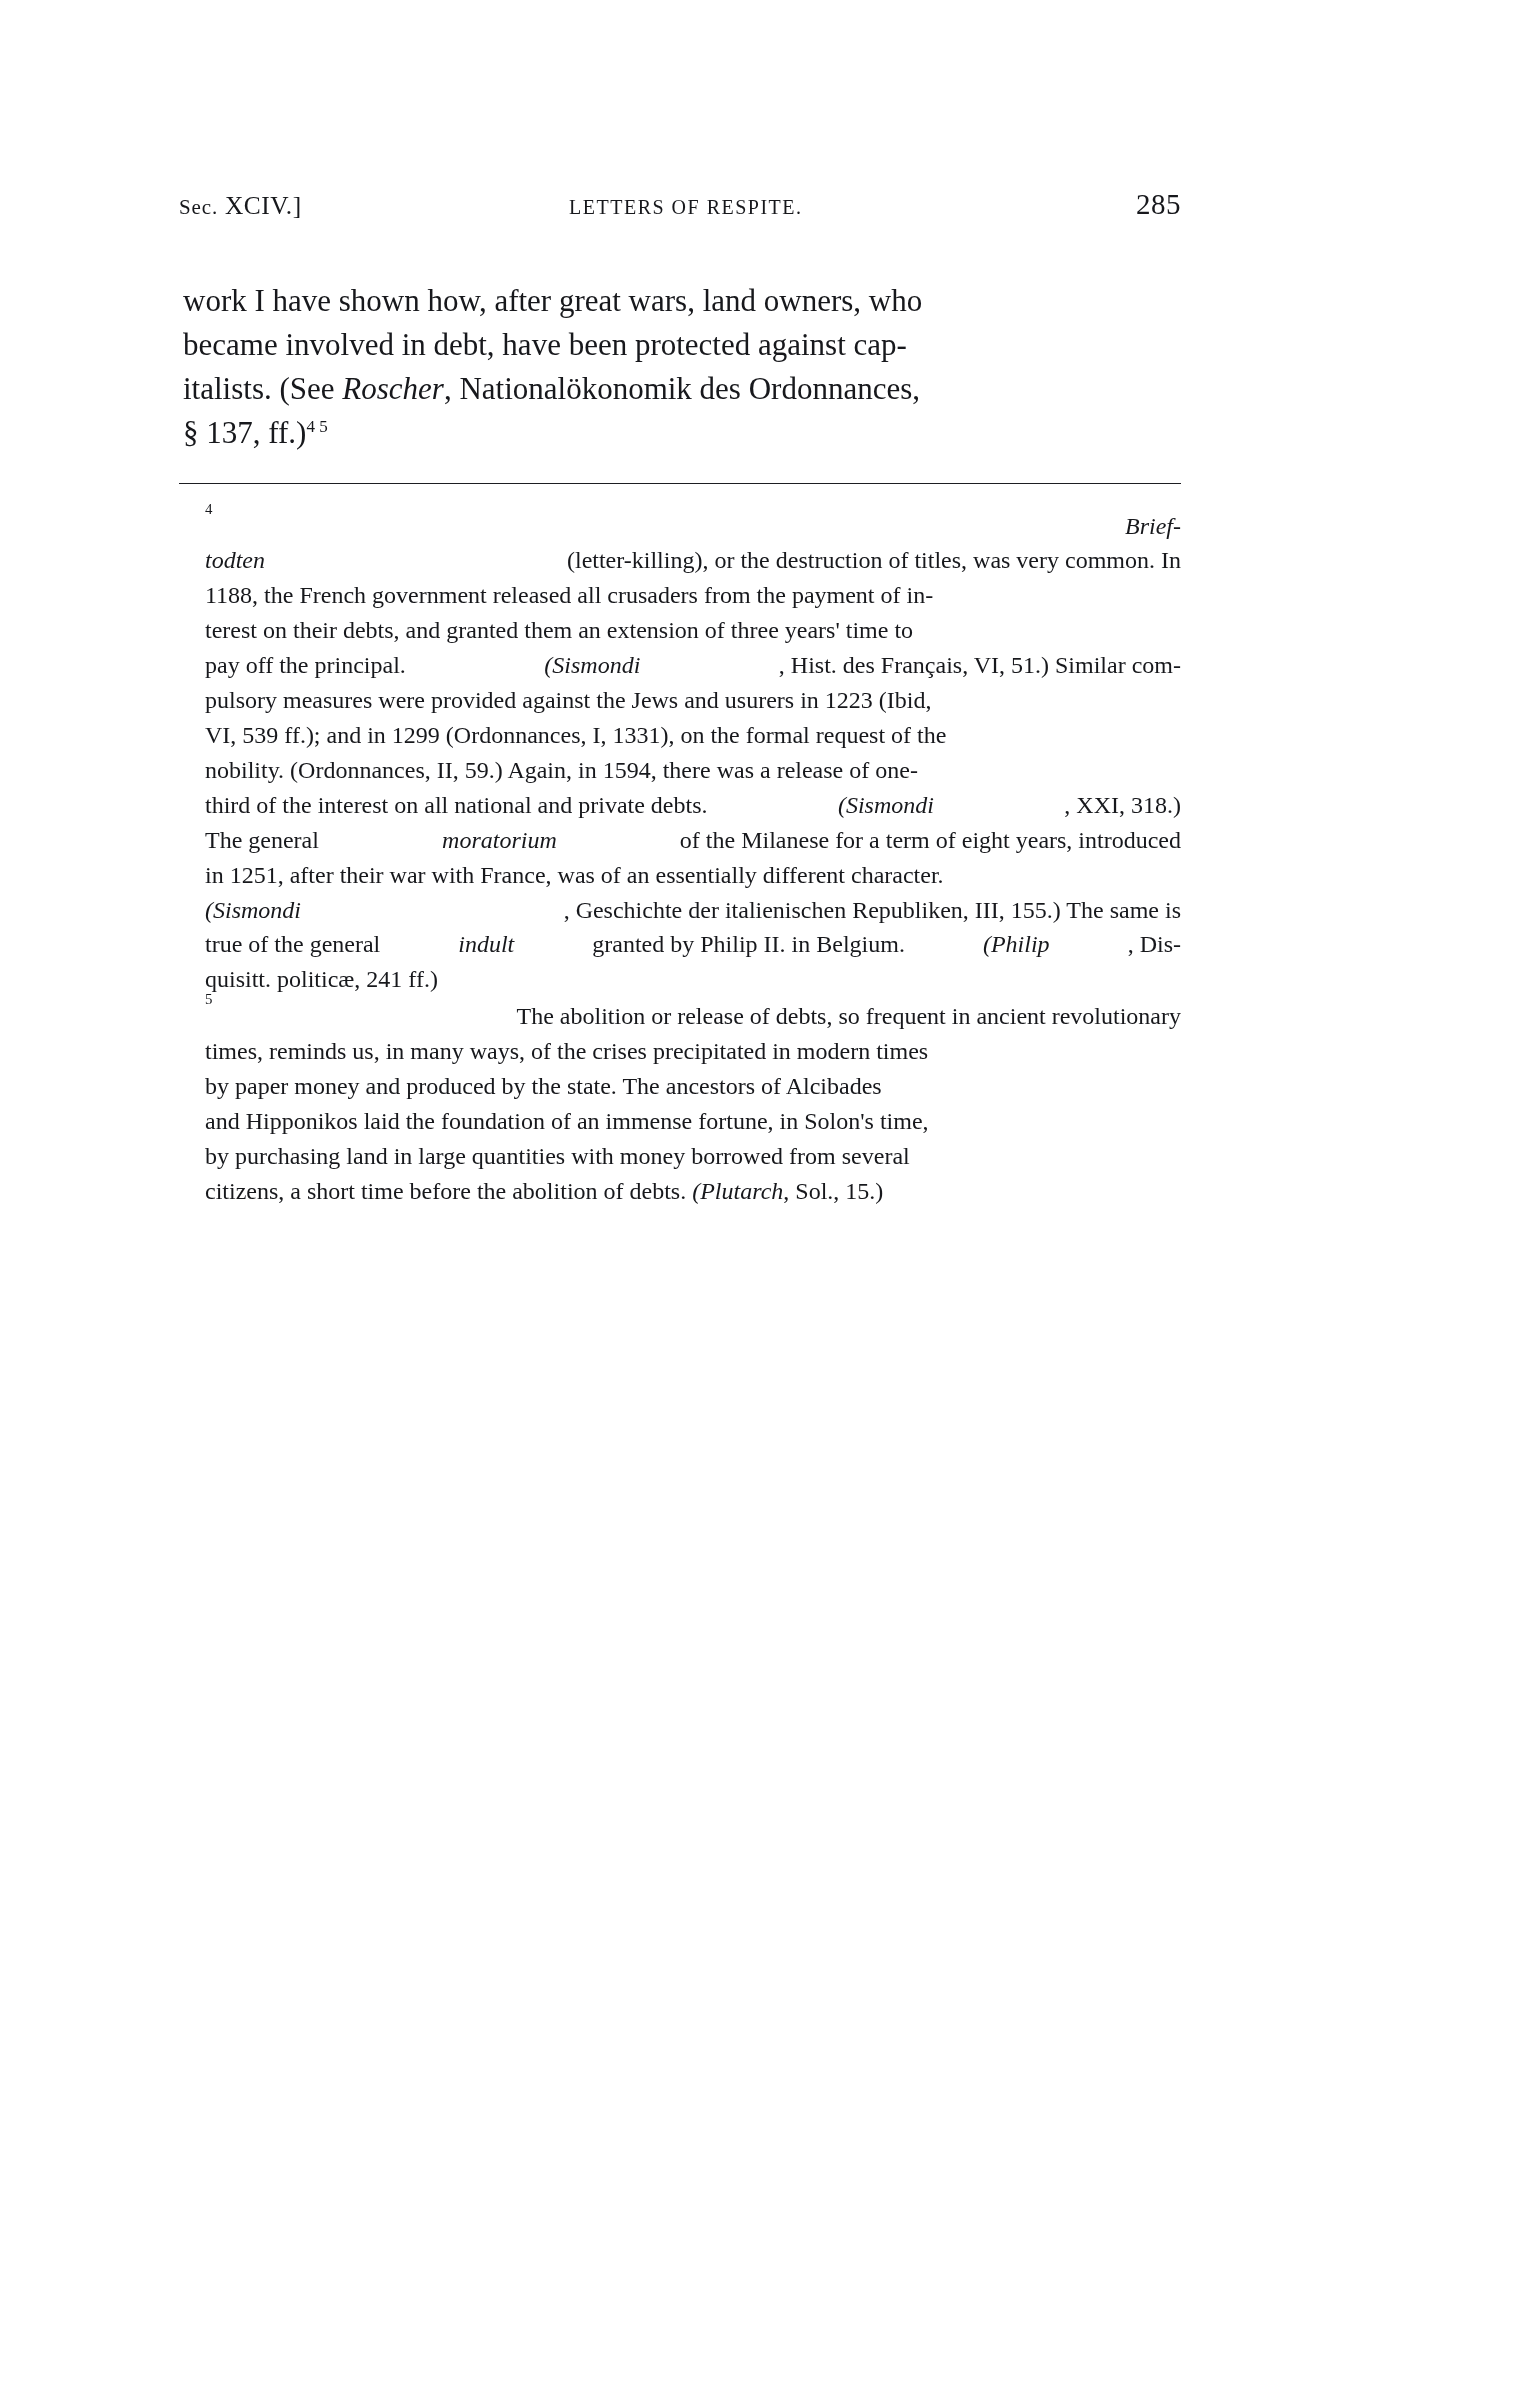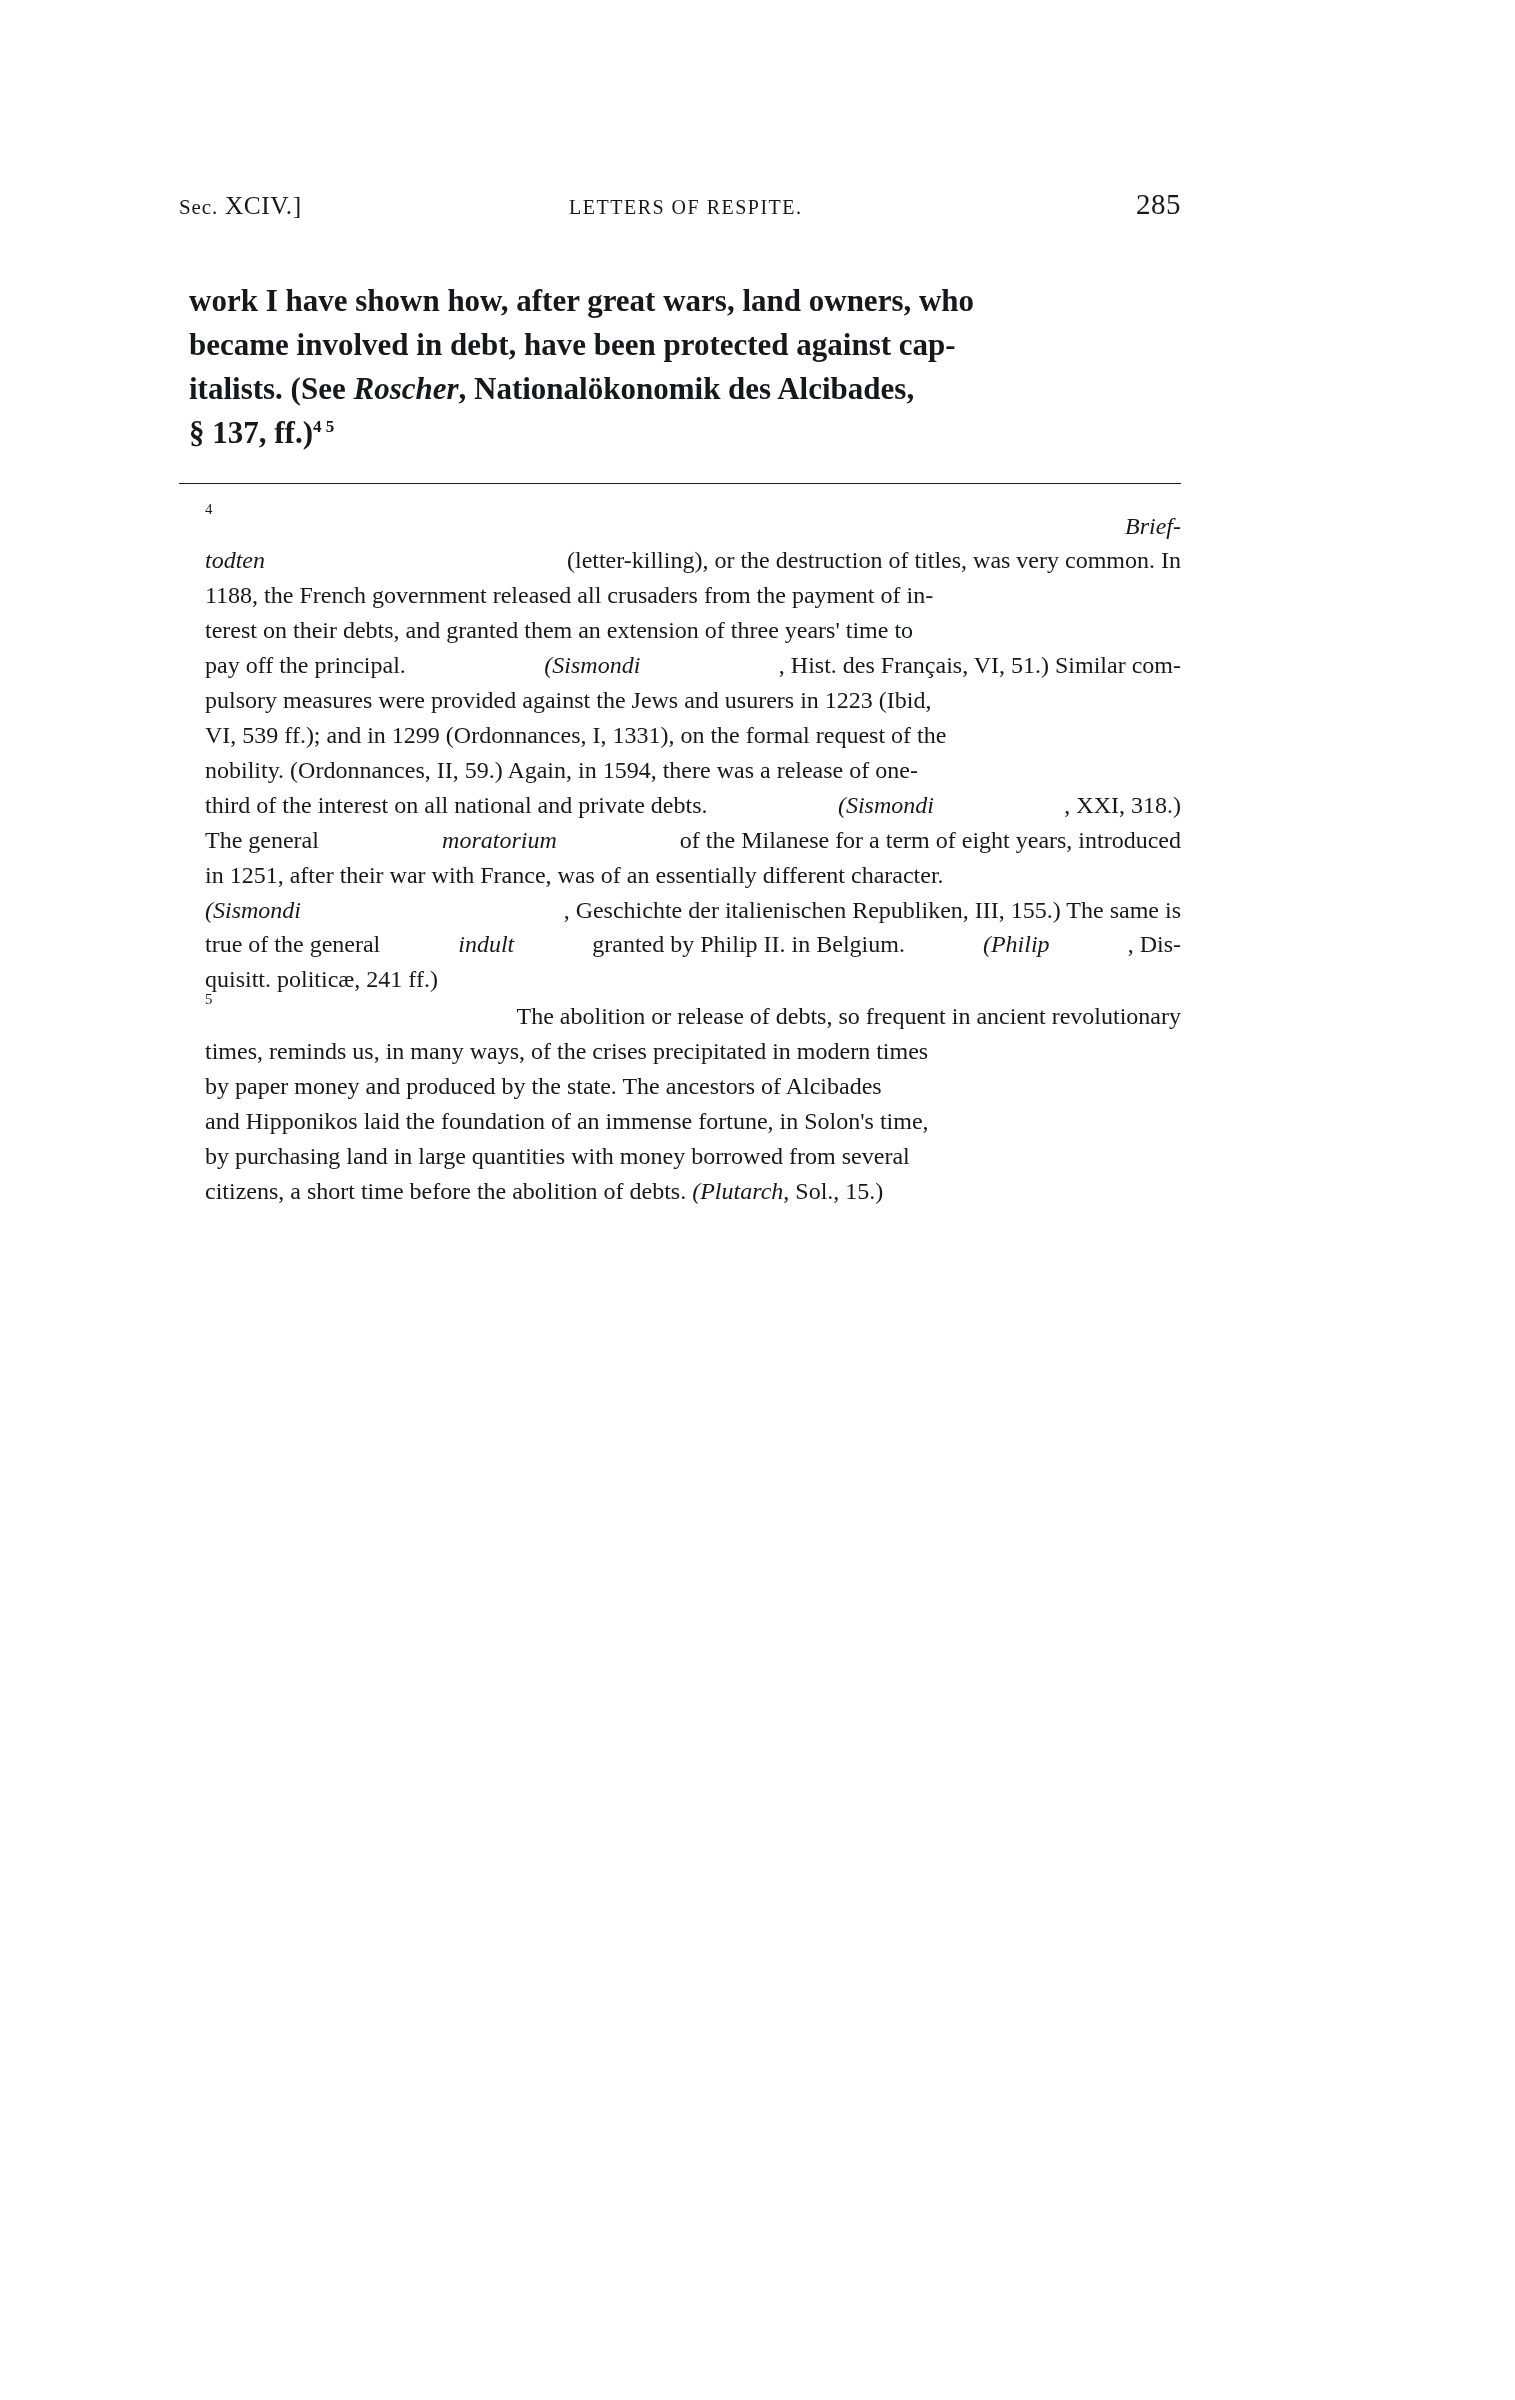--- a/index.html
+++ b/index.html
@@ -44,22 +44,21 @@
   }
   .rh-right {
     font-size: 29px;
     letter-spacing: 0.5px;
   }
   .body-text {
     font-size: 31px;
     line-height: 1.42;
     text-align: justify;
     text-justify: inter-word;
-    margin: 10px;
-    font-weight: bold;
+    margin: 4px;
   }
   .body-text .line {
     display: block;
     white-space: nowrap;
   }
   .body-text .justified {
     display: flex;
     justify-content: space-between;
   }
   .ital {
@@ -114,21 +113,21 @@
     <div class="rh-right">285</div>
   </div>
 
   <div class="body-text">
     <span class="line justified">
         <span>work I have shown how, after great wars, land owners, who</span>
       </span>
     <span class="line justified">
         <span>became involved in debt, have been protected against cap-</span>
       </span>
-    <span class="line"><span>italists.   (See </span><span class="ital">Roscher</span><span>, Nationalökonomik des Alcibades,</span></span>
+    <span class="line"><span>italists.   (See </span><span class="ital">Roscher</span><span>, Nationalökonomik des Ordonnances,</span></span>
     <span class="line"><span>§ 137, ff.)</span><sup>4 5</sup></span>
   </div>
 
   <hr class="rule">
 
   <div class="footnotes">
     <div class="footnote" id="fn0">
         <span class="fn-line just">
           <span class="marker">4 </span>
           <span class="ital">Brief-</span>

